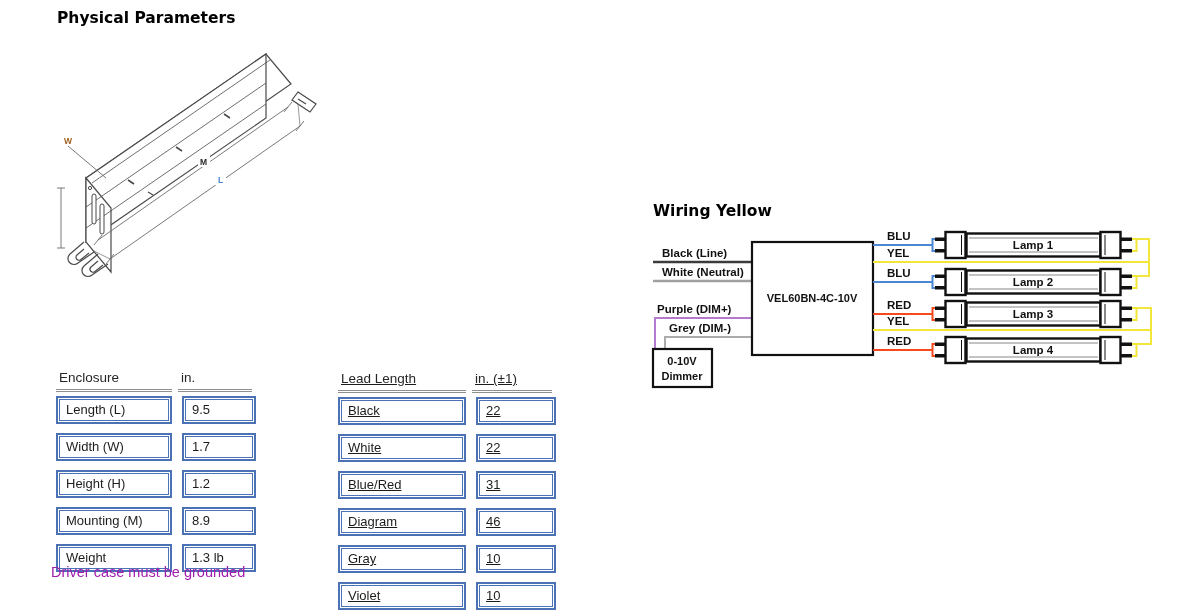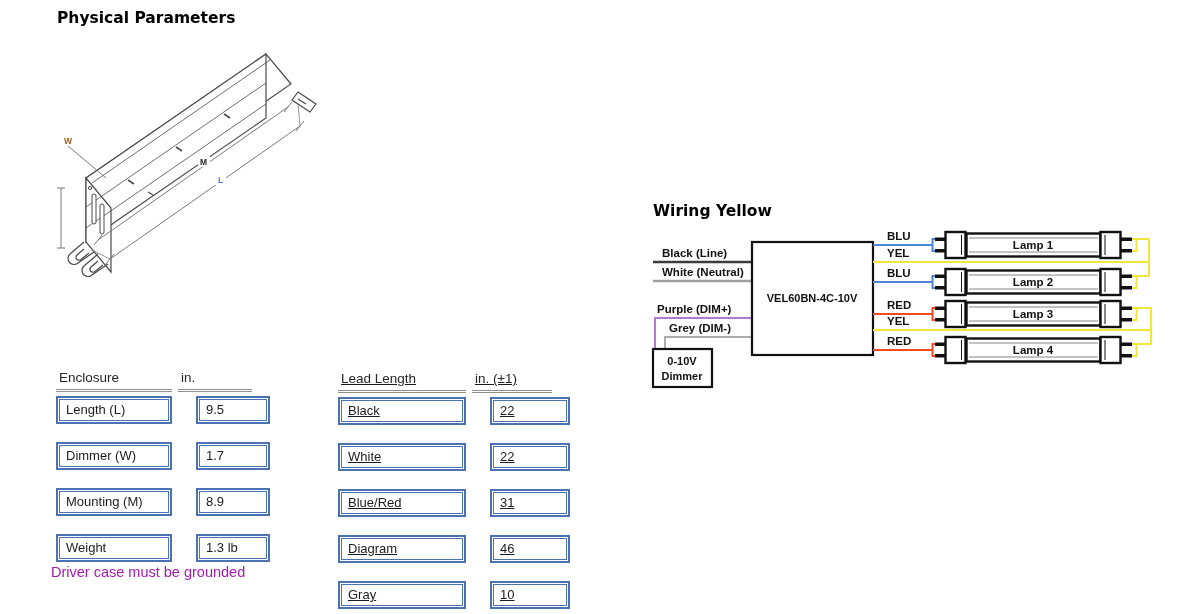--- a/index.html
+++ b/index.html
@@ -5,21 +5,21 @@
   html,body{margin:0;padding:0;background:#ffffff;}
   #page{position:relative;width:1181px;height:614px;background:#fff;overflow:hidden;
         font-family:"Liberation Sans",sans-serif;color:#1c1c1c;}
   .h1{position:absolute;font-family:"DejaVu Sans",sans-serif;font-weight:bold;
       font-size:15.5px;color:#000;white-space:nowrap;}
   .footnote{position:absolute;font-size:14.5px;color:#a21caf;white-space:nowrap;}
   .spec-table{position:absolute;}
   .thead{display:flex;gap:6px;margin-bottom:4px;}
   .th{font-size:13.5px;color:#262626;border-bottom:3px double #8f8f8f;
       padding:0 0 4px 3px;box-sizing:border-box;white-space:nowrap;margin-top:39px;}
-  .trow{display:flex;gap:24px;margin-bottom:18px;}
+  .trow{display:flex;gap:10px;margin-bottom:9px;}
   .cellO{border:2px solid #4a72b5;background:#fff;box-sizing:border-box;}
   .cellI{border:1px solid #4a72b5;margin:1px;padding:1px 6px;font-size:13px;
          line-height:18px;white-space:nowrap;color:#1c1c1c;}
   .w-lab1{width:116px;} .w-val1{width:74px;}
   .w-lab2{width:128px;} .w-val2{width:80px;}
   svg text{font-family:"Liberation Sans",sans-serif;}
   .wirelabel{font-size:11.5px;font-weight:bold;fill:#111;}
   .boxlabel{font-size:11px;font-weight:bold;fill:#111;}
   .dimlabel{font-size:8.5px;font-weight:bold;}
 </style>
@@ -89,24 +89,32 @@
     <div class="trow">
       <div class="cellO w-lab1">
           <div class="cellI">Length (L)</div>
         </div>
       <div class="cellO w-val1">
           <div class="cellI">9.5</div>
         </div>
     </div>
     <div class="trow">
       <div class="cellO w-lab1">
-          <div class="cellI">Dimmer (W)</div>
+          <div class="cellI">Width (W)</div>
         </div>
       <div class="cellO w-val1">
           <div class="cellI">1.7</div>
+        </div>
+    </div>
+    <div class="trow">
+      <div class="cellO w-lab1">
+          <div class="cellI">Height (H)</div>
+        </div>
+      <div class="cellO w-val1">
+          <div class="cellI">1.2</div>
         </div>
     </div>
     <div class="trow">
       <div class="cellO w-lab1">
           <div class="cellI">Mounting (M)</div>
         </div>
       <div class="cellO w-val1">
           <div class="cellI">8.9</div>
         </div>
     </div>

